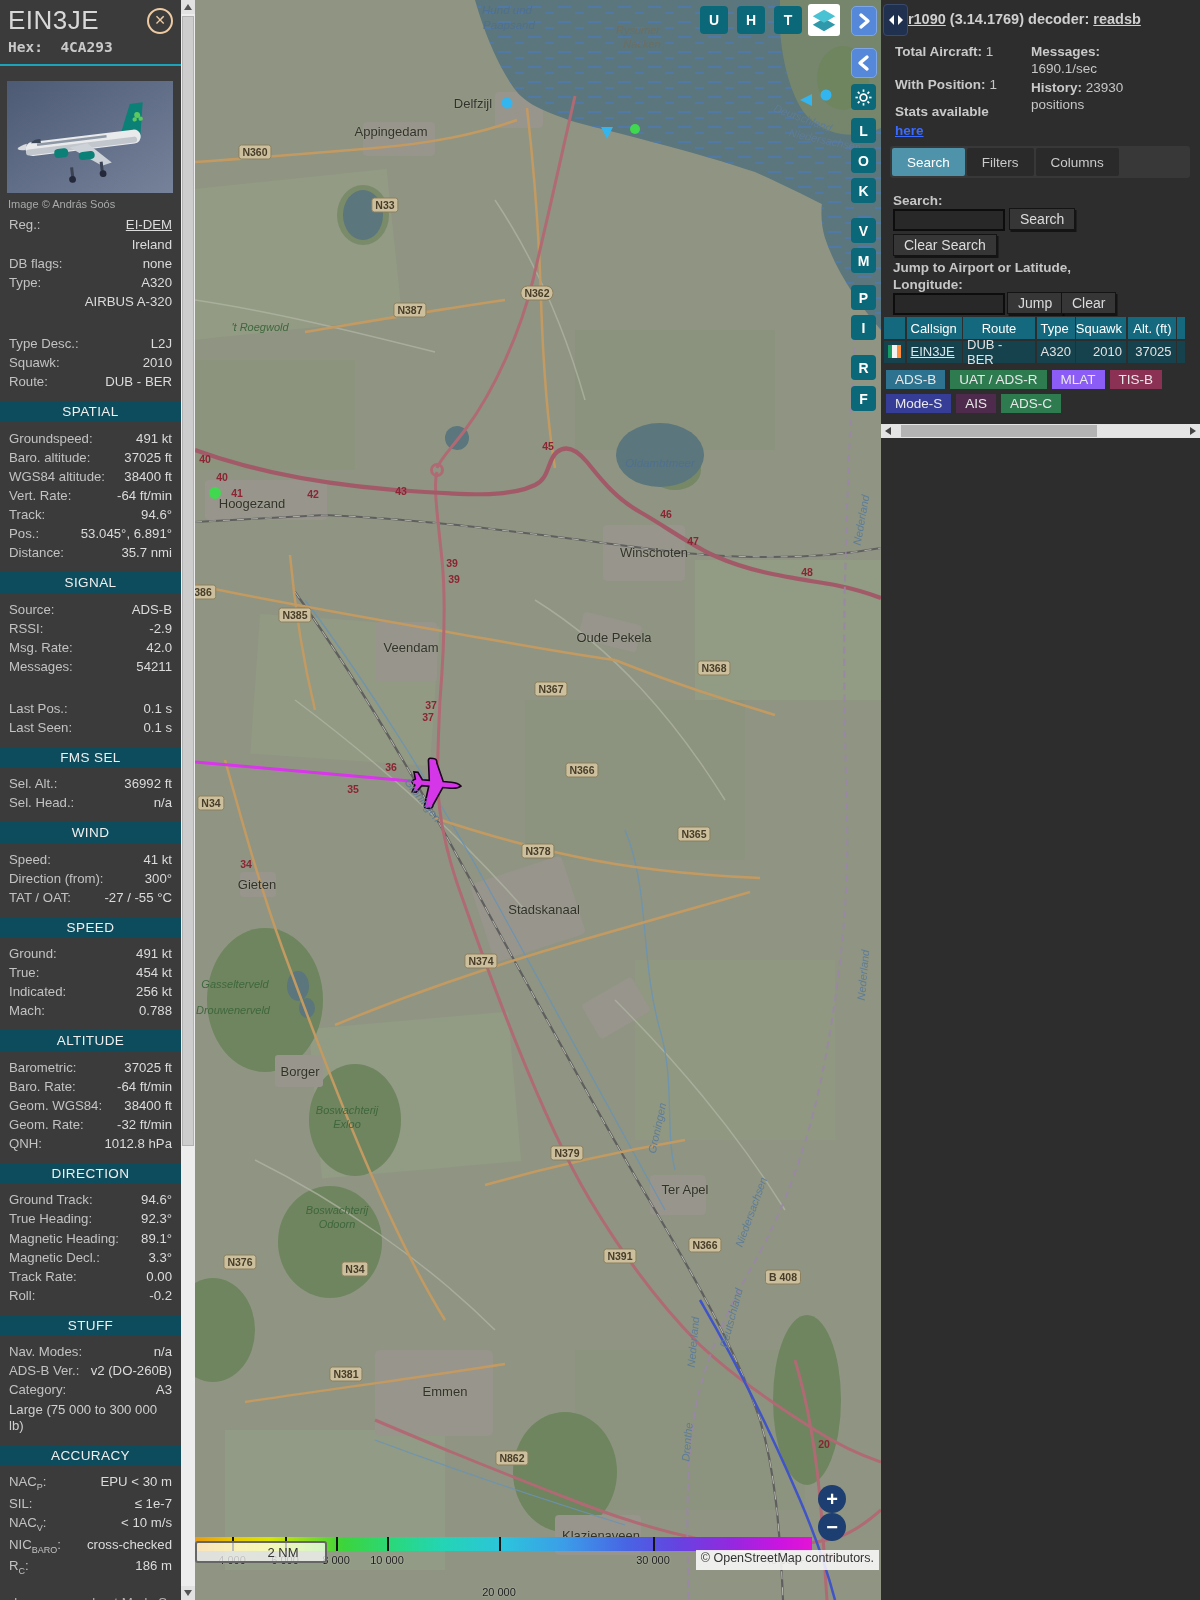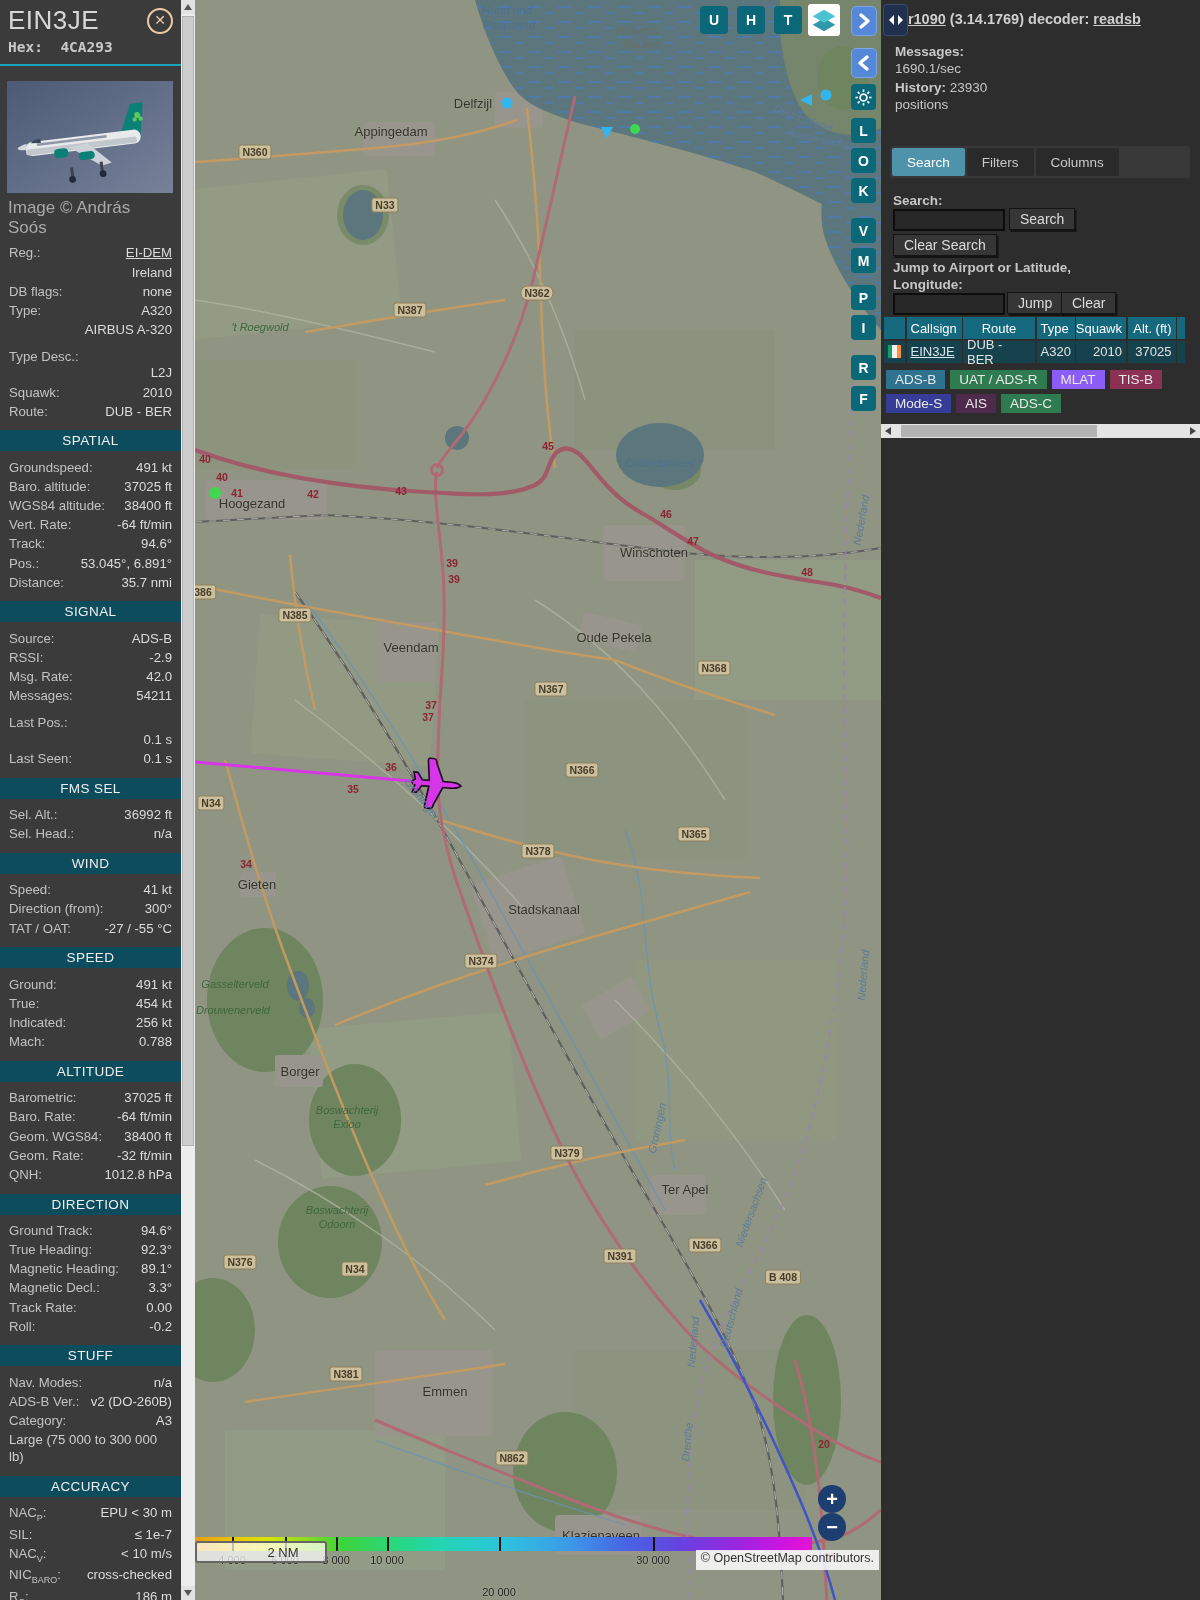--- a/index.html
+++ b/index.html
@@ -8,26 +8,26 @@
        -webkit-font-smoothing:antialiased;}
   
   #sidebar{position:absolute;left:0;top:0;width:181px;height:1600px;background:#3b3b3b;color:#c9c9c9;}
   #sb-head{padding:5px 8px 0 8px;position:relative;}
   #sb-title{font-size:26px;color:#d8d8d8;letter-spacing:.5px;}
   #sb-hex{font-family:"DejaVu Sans Mono",monospace;font-weight:bold;font-size:14.5px;color:#c9c9c9;margin-top:3px;}
   #sb-close{position:absolute;right:8px;top:8px;width:22px;height:22px;border:2px solid #eecaa2;border-radius:50%;
             color:#eecaa2;font-size:14px;line-height:20px;text-align:center;cursor:pointer;}
   #sb-divider{height:2px;background:#1aa3ba;margin-top:9px;}
   #sb-photo{margin:15px 7px 3px 7px;width:166px;height:112px;background:#55627a;}
-  #sb-credit{font-size:17px;color:#a9a9a9;padding:2px 8px 6px 8px;}
+  #sb-credit{font-size:11px;color:#a9a9a9;padding:2px 8px 6px 8px;}
   .kv{display:flex;justify-content:space-between;padding:1.4px 9px;font-size:13.2px;line-height:1.24;}
   .kv .l{color:#c2c2c2;white-space:nowrap;}
   .kv .v{color:#dbdbdb;text-align:right;}
   .kv .v a{color:#dbdbdb;}
-  .kv.gap{margin-top:8px;flex-direction:column;}
+  .kv.gap{margin-top:23px;}
   .kv-full{padding:1.4px 9px;font-size:13.2px;color:#cfcfcf;line-height:1.25;}
   .sec-h{margin:9px 0 7px 0;height:21px;background:#0d4c5c;color:#efefef;font-size:13.5px;
          display:flex;align-items:center;justify-content:center;letter-spacing:.4px;}
   sub{font-size:9px;}
   #sb-footer{margin-top:16px;padding:0 5px;text-align:center;color:#b3b3b3;font-size:13.2px;line-height:1.3;}
   
   #sb-scroll{position:absolute;left:181px;top:0;width:14px;height:1600px;background:#ededed;}
   #sb-scroll .thumb{position:absolute;left:1px;top:16px;width:12px;height:1130px;background:#cdcdcd;border:1px solid #b2b2b2;box-sizing:border-box;}
   .sb-arrow{position:absolute;left:0;width:14px;height:14px;background:#e2e2e2;}
   .sb-arrow:after{content:"";position:absolute;left:3px;border-left:4px solid transparent;border-right:4px solid transparent;}
@@ -652,20 +652,28 @@
   <div id="p-toggle">
     <svg width="16" height="12" viewBox="0 0 16 12">
       <path d="M6,1 L1,6 L6,11 Z" fill="#fff"></path>
         <path d="M10,1 L15,6 L10,11 Z" fill="#fff"></path>
     </svg>
   </div>
   <div id="p-title">
     <a href="#">tar1090</a><span> (3.14.1769) decoder: </span><a href="#">readsb</a>
   </div>
   <div id="p-stats">
+    <div class="col1">
+      <div class="stat-line"><b>Total Aircraft:</b> <span>1</span></div>
+      <div class="sp"></div>
+      <div class="stat-line"><b>With Position:</b> <span>1</span></div>
+      <div class="sp" style="height:8px;"></div>
+      <div class="stat-line"><b>Stats available</b></div>
+      <div class="stat-line"><a href="#" id="stats-link">here</a></div>
+    </div>
     <div class="col2">
       <div class="stat-line"><b>Messages:</b><br><span>1690.1/sec</span></div>
       <div class="stat-line" style="width:110px;"><b>History:</b> <span>23930 positions</span></div>
     </div>
   </div>
   <div id="p-tabs">
       <div class="tab active">Search</div>
       <div class="tab idle">Filters</div>
       <div class="tab idle">Columns</div>
     </div>

